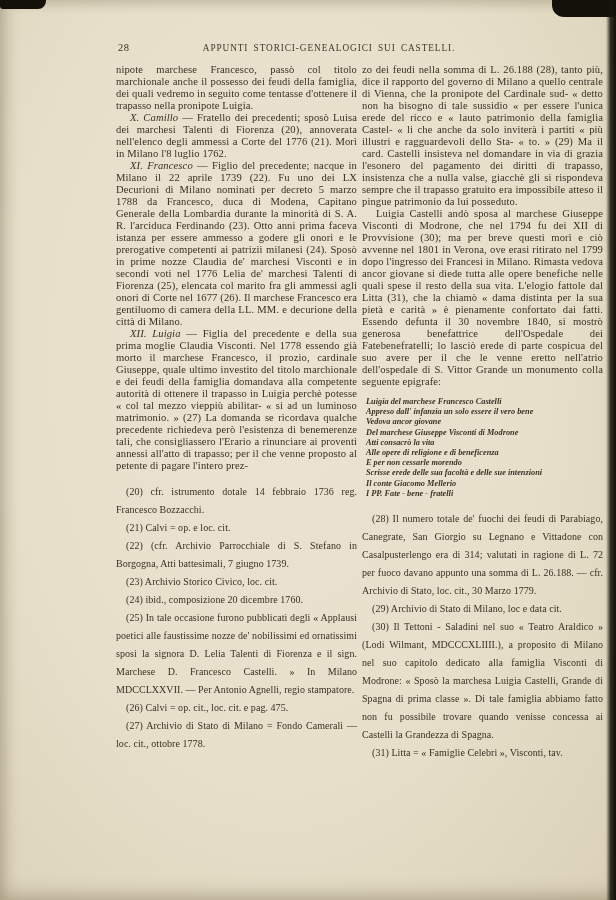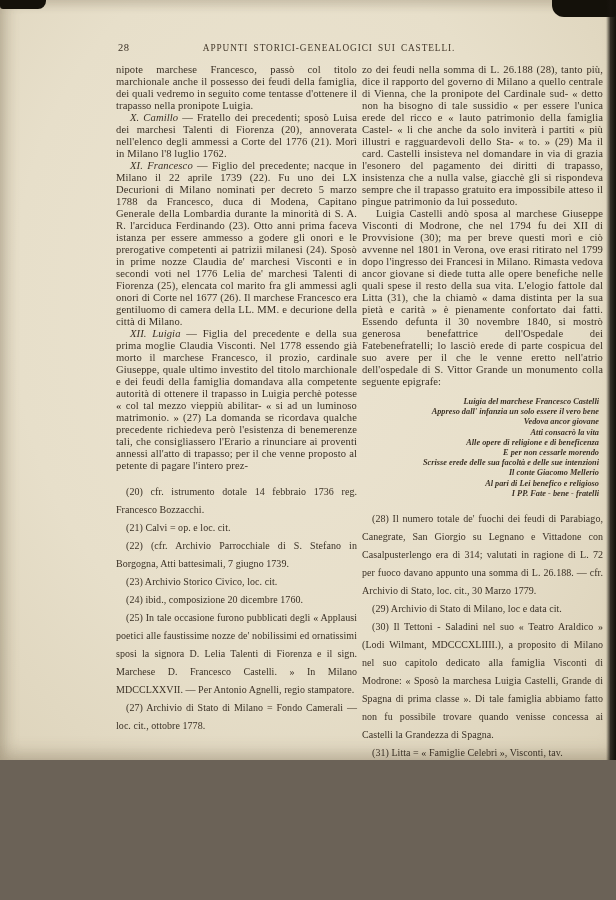--- a/index.html
+++ b/index.html
@@ -1,19 +1,19 @@
 <!DOCTYPE html>
 <html><head>
 <meta charset="utf-8">
 <style>
   * { margin:0; padding:0; box-sizing:border-box; }
   html,body { background:#6b6257; }
   .page {
     position:relative;
-    width:616px; height:760px;
+    width:616px; height:900px;
     margin:0 auto;
     overflow:hidden;
     background: radial-gradient(ellipse at 45% 40%, #ece4d1 0%, #e7dfca 55%, #dbd1b8 100%);
     box-shadow: inset 0 -8px 16px rgba(90,75,50,0.22), inset 8px 0 14px rgba(90,75,50,0.14), inset 0 6px 10px rgba(90,75,50,0.12);
     font-family: "Liberation Serif", "DejaVu Serif", serif;
     color:#3a3025;
   }
   
   .edge-right { position:absolute; top:0; right:0; width:10px; height:100%;
     background: linear-gradient(to right, rgba(36,30,20,0) 0%, rgba(24,20,14,0.85) 45%, #13100a 100%); }
@@ -29,21 +29,21 @@
   .col-left  { left:116px; }
   .col-right { left:362px; }
 
   .body-text p { font-size:10.6px; line-height:12px; text-indent:14px; letter-spacing:0.1px; }
   .body-text p.noindent { text-indent:0; }
   .lead-italic { font-style:italic; }
 
   .footnotes { margin-top:11px; }
   .footnotes p { font-size:10px; line-height:18px; text-indent:10px; letter-spacing:0.05px; }
 
-  .epigraph { margin:9px 4px 10px 4px; text-align:right; }
+  .epigraph { margin:9px 4px 10px 4px; text-align:left; }
   .epigraph div { font-size:8.3px; line-height:10.2px; font-style:italic; font-weight:bold; color:#3c3226; }
 </style>
 </head>
 <body>
 
 <div class="page">
 
   <div class="blotch-tl"></div>
   <div class="blotch-tr"></div>
   <div class="edge-right"></div>
@@ -59,38 +59,39 @@
     <p><span class="lead-italic">XI. Francesco</span><span> — Figlio del precedente; nacque in Milano il 22 aprile 1739 (22). Fu uno dei LX Decurioni di Milano nominati per decreto 5 marzo 1788 da Francesco, duca di Modena, Capitano Generale della Lombardia durante la minorità di S. A. R. l'arciduca Ferdinando (23). Otto anni prima faceva istanza per essere ammesso a godere gli onori e le prerogative competenti ai patrizii milanesi (24). Sposò in prime nozze Claudia de' marchesi Visconti e in secondi voti nel 1776 Lelia de' marchesi Talenti di Fiorenza (25), elencata col marito fra gli ammessi agli onori di Corte nel 1677 (26). Il marchese Francesco era gentiluomo di camera della LL. MM. e decurione della città di Milano.</span></p>
     <p><span class="lead-italic">XII. Luigia</span><span> — Figlia del precedente e della sua prima moglie Claudia Visconti. Nel 1778 essendo già morto il marchese Francesco, il prozio, cardinale Giuseppe, quale ultimo investito del titolo marchionale e dei feudi della famiglia domandava alla competente autorità di ottenere il trapasso in Luigia perchè potesse « col tal mezzo vieppiù abilitar- « si ad un luminoso matrimonio. » (27) La domanda se ricordava qualche precedente richiedeva però l'esistenza di benemerenze tali, che consigliassero l'Erario a rinunciare ai proventi annessi all'atto di trapasso; per il che venne proposto al petente di pagare l'intero prez-</span></p>
 
     <div class="footnotes">
       <p>(20) cfr. istrumento dotale 14 febbraio 1736 reg. Francesco Bozzacchi.</p>
       <p>(21) Calvi = op. e loc. cit.</p>
       <p>(22) (cfr. Archivio Parrocchiale di S. Stefano in Borgogna, Atti battesimali, 7 giugno 1739.</p>
       <p>(23) Archivio Storico Civico, loc. cit.</p>
       <p>(24) ibid., composizione 20 dicembre 1760.</p>
       <p>(25) In tale occasione furono pubblicati degli « Applausi poetici alle faustissime nozze de' nobilissimi ed ornatissimi sposi la signora D. Lelia Talenti di Fiorenza e il sign. Marchese D. Francesco Castelli. » In Milano MDCCLXXVII. — Per Antonio Agnelli, regio stampatore.</p>
+      <p>(26) Calvi = op. cit., loc. cit. e pag. 475.</p>
       <p>(27) Archivio di Stato di Milano = Fondo Camerali — loc. cit., ottobre 1778.</p>
     </div>
   </div>
 
   <div class="col col-right body-text">
     <p class="noindent"><span>zo dei feudi nella somma di L. 26.188 (28), tanto più, dice il rapporto del governo di Milano a quello centrale di Vienna, che la pronipote del Cardinale sud- « detto non ha bisogno di tale sussidio « per essere l'unica erede del ricco e « lauto patrimonio della famiglia Castel- « li che anche da solo inviterà i partiti « più illustri e ragguardevoli dello Sta- « to. » (29) Ma il card. Castelli insisteva nel domandare in via di grazia l'esonero del pagamento dei diritti di trapasso, insistenza che a nulla valse, giacchè gli si rispondeva sempre che il trapasso gratuito era impossibile atteso il pingue patrimonio da lui posseduto.</span></p>
     <p><span>Luigia Castelli andò sposa al marchese Giuseppe Visconti di Modrone, che nel 1794 fu dei XII di Provvisione (30); ma per breve questi morì e ciò avvenne nel 1801 in Verona, ove erasi ritirato nel 1799 dopo l'ingresso dei Francesi in Milano. Rimasta vedova ancor giovane si diede tutta alle opere benefiche nelle quali spese il resto della sua vita. L'elogio fattole dal Litta (31), che la chiamò « dama distinta per la sua pietà e carità » è pienamente confortato dai fatti. Essendo defunta il 30 novembre 1840, si mostrò generosa benefattrice dell'Ospedale dei Fatebenefratelli; lo lasciò erede di parte cospicua del suo avere per il che le venne eretto nell'atrio dell'ospedale di S. Vittor Grande un monumento colla seguente epigrafe:</span></p>
 
     <div class="epigraph">
       <div>Luigia del marchese Francesco Castelli</div>
       <div>Appreso dall' infanzia un solo essere il vero bene</div>
       <div>Vedova ancor giovane</div>
+      <div>Del marchese Giuseppe Visconti di Modrone</div>
       <div>Atti consacrò la vita</div>
       <div>Alle opere di religione e di beneficenza</div>
       <div>E per non cessarle morendo</div>
       <div>Scrisse erede delle sua facoltà e delle sue intenzioni</div>
       <div>Il conte Giacomo Mellerio</div>
-      <div>Al pari di Lei benefico e religioso</div>
       <div>I PP. Fate - bene - fratelli</div>
     </div>
 
     <div class="footnotes">
       <p>(28) Il numero totale de' fuochi dei feudi di Parabiago, Canegrate, San Giorgio su Legnano e Vittadone con Casalpusterlengo era di 314; valutati in ragione di L. 72 per fuoco davano appunto una somma di L. 26.188. — cfr. Archivio di Stato, loc. cit., 30 Marzo 1779.</p>
       <p>(29) Archivio di Stato di Milano, loc e data cit.</p>
       <p>(30) Il Tettoni - Saladini nel suo « Teatro Araldico » (Lodi Wilmant, MDCCCXLIIII.), a proposito di Milano nel suo capitolo dedicato alla famiglia Visconti di Modrone: « Sposò la marchesa Luigia Castelli, Grande di Spagna di prima classe ». Di tale famiglia abbiamo fatto non fu possibile trovare quando venisse concessa ai Castelli la Grandezza di Spagna.</p>
       <p>(31) Litta = « Famiglie Celebri », Visconti, tav.</p>
     </div>
   </div>

